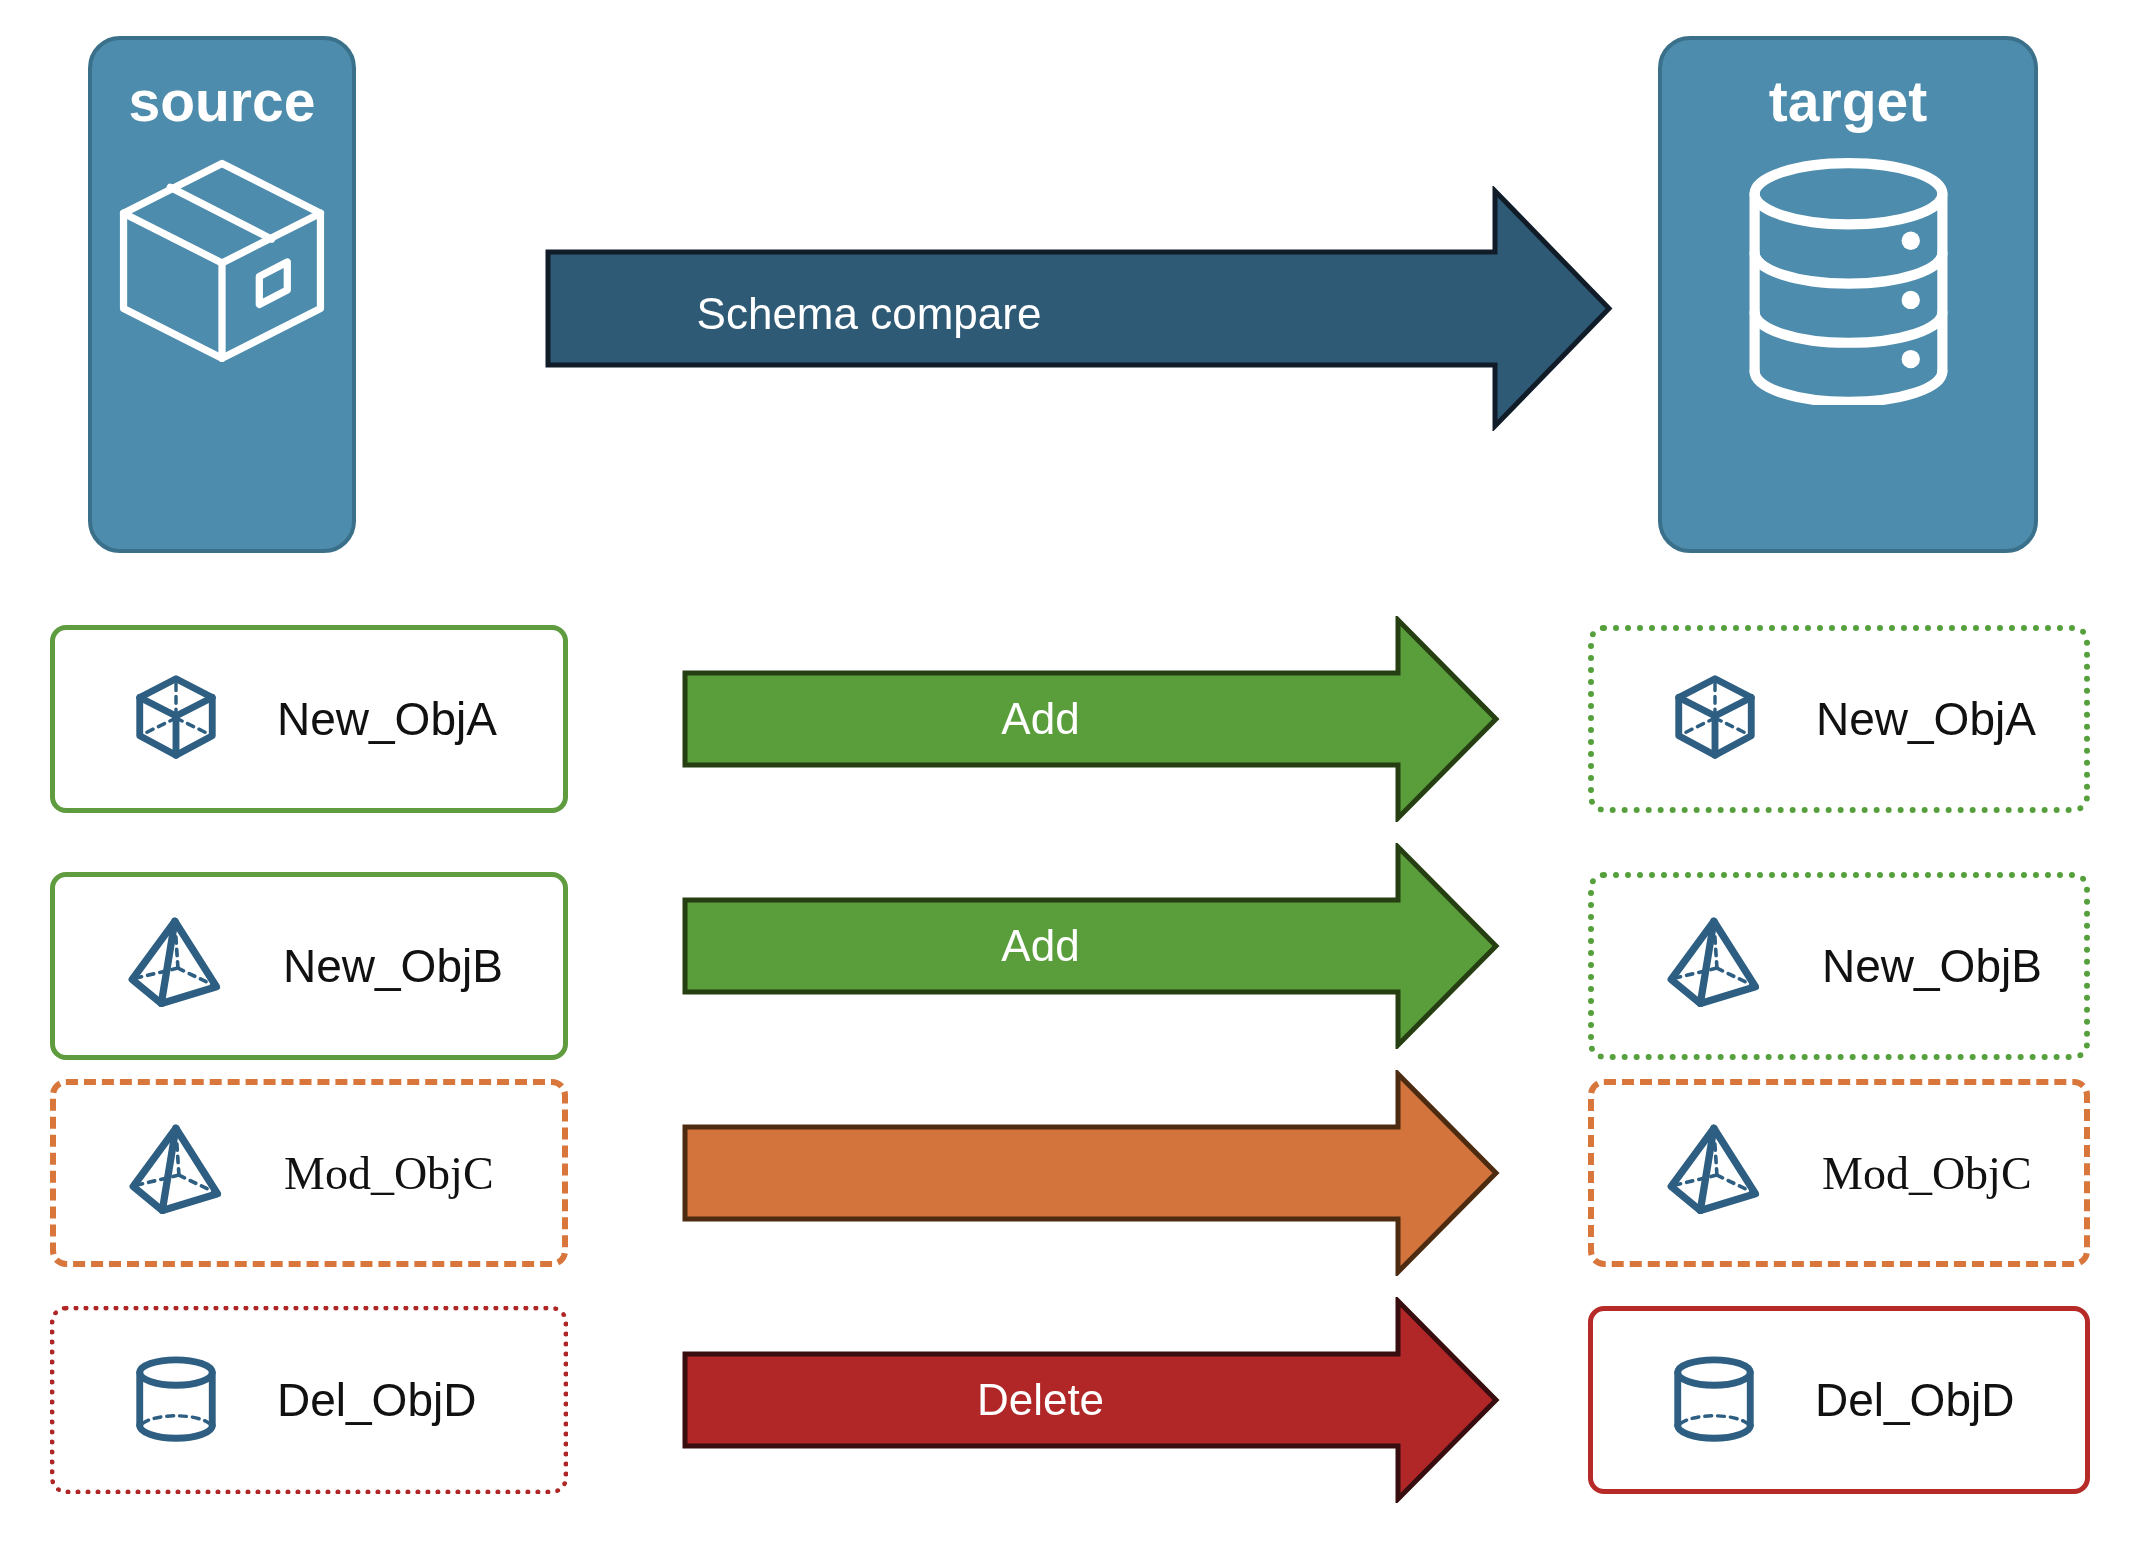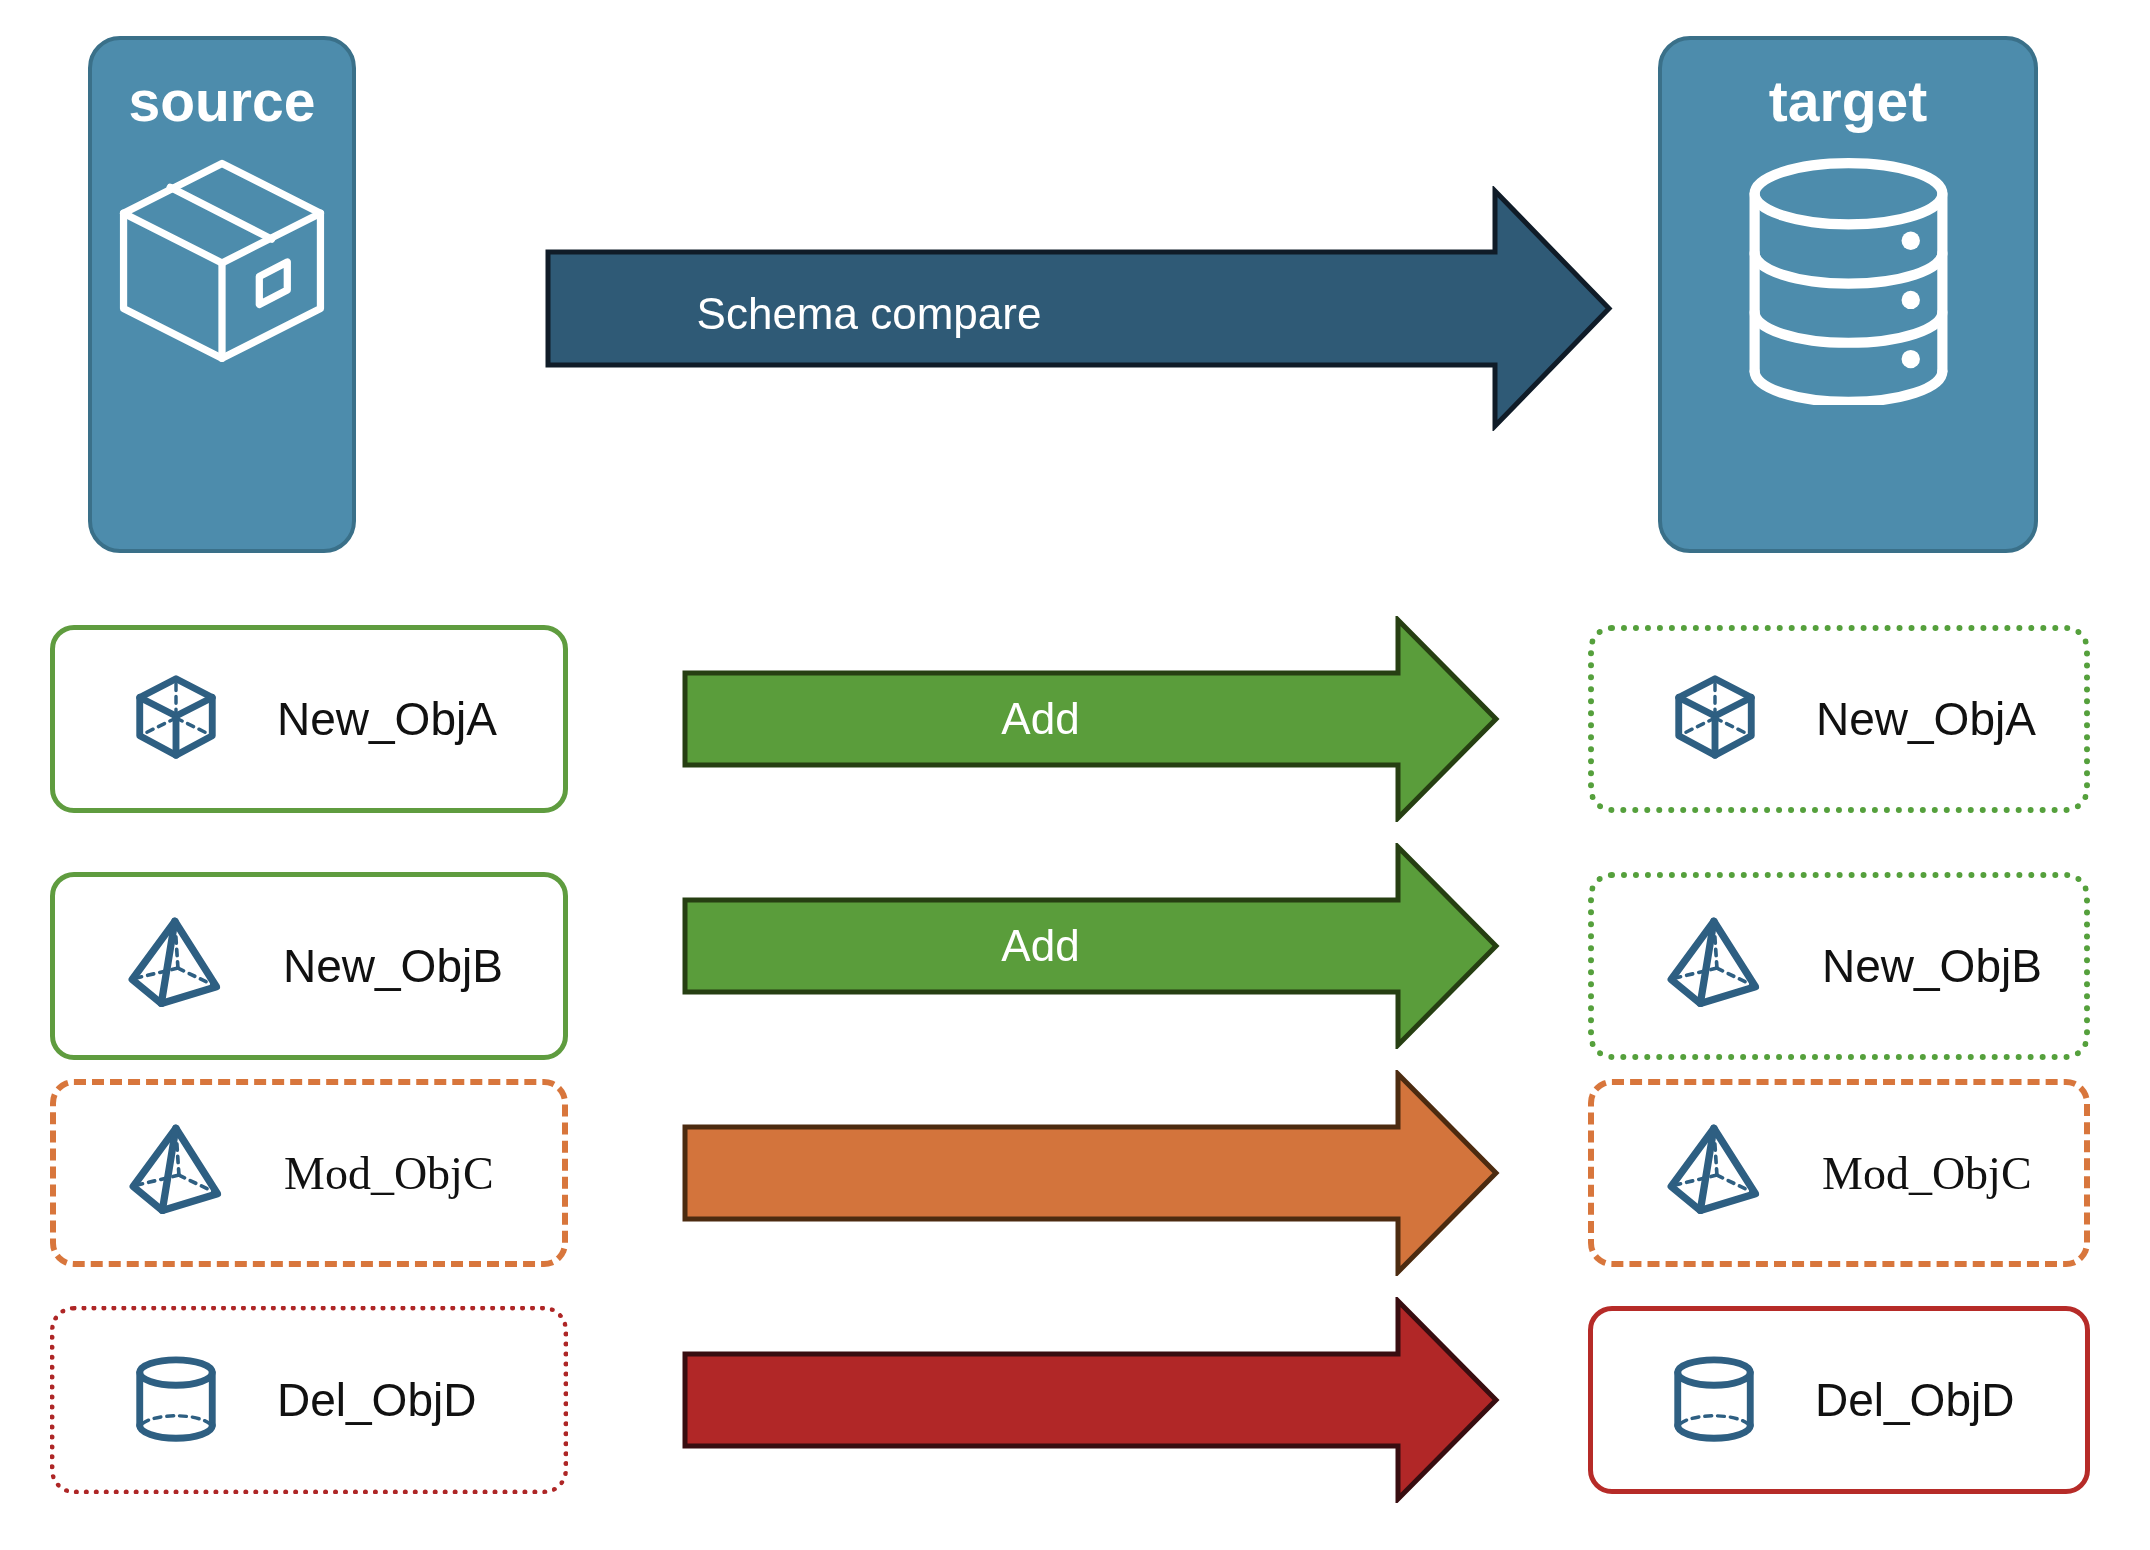--- a/index.html
+++ b/index.html
@@ -24,21 +24,21 @@
   .arrow-compare path{fill:#2F5A76;stroke:#101C28;stroke-width:5;}
   .arrow-add path{fill:#5A9D3B;stroke:#263F12;stroke-width:5;}
   .arrow-update path{fill:#D3743C;stroke:#4C2B10;stroke-width:5;}
   .arrow-delete path{fill:#B12727;stroke:#380D10;stroke-width:5;}
   .arrow-label{
     position:absolute;display:flex;align-items:center;justify-content:center;
     color:#ffffff;font-size:44px;line-height:1;
   }
   
   .card{
-    position:absolute;height:188px;background:#ffffff;border-radius:24px;box-sizing:border-box;
+    position:absolute;height:188px;background:#ffffff;border-radius:16px;box-sizing:border-box;
     display:flex;align-items:center;padding-left:72px;
   }
   .card-left{left:50px;width:518px;}
   .card-right{left:1588px;width:502px;}
   .card .obj-label{font-size:46px;color:#111111;margin-left:52px;white-space:nowrap;}
   .card .obj-icon{flex:0 0 auto;}
   .b-green-solid {border:5px solid  #5F9C3F;}
   .b-green-dotted{border:6px dotted #55A03C;}
   .b-orange-dashed{border:6px dashed #D8763C;}
   .b-red-dotted {border:5px dotted #AE2626;}
@@ -193,20 +193,21 @@
 
   <div class="card card-left r3 b-red-dotted">
     <svg class="obj-icon shape-icon" width="98" height="98" viewBox="0 0 100 100">
         <use href="#sym-cylinder"></use>
       </svg>
     <span class="obj-label">Del_ObjD</span>
   </div>
   <svg class="arrow-svg arrow-delete a3" style="left:682px" width="818" height="206" viewBox="0 0 818 206">
     <path d="M3,57 L716,57 L716,4 L814,103 L716,202 L716,149 L3,149 Z"></path>
   </svg>
+  <div class="arrow-label l3" style="left:682px;width:717px;height:108px">Delete</div>
   <div class="card card-right r3 b-red-solid">
     <svg class="obj-icon shape-icon" width="98" height="98" viewBox="0 0 100 100">
         <use href="#sym-cylinder"></use>
       </svg>
     <span class="obj-label">Del_ObjD</span>
   </div>
 
 </div>
 
 </body></html>

